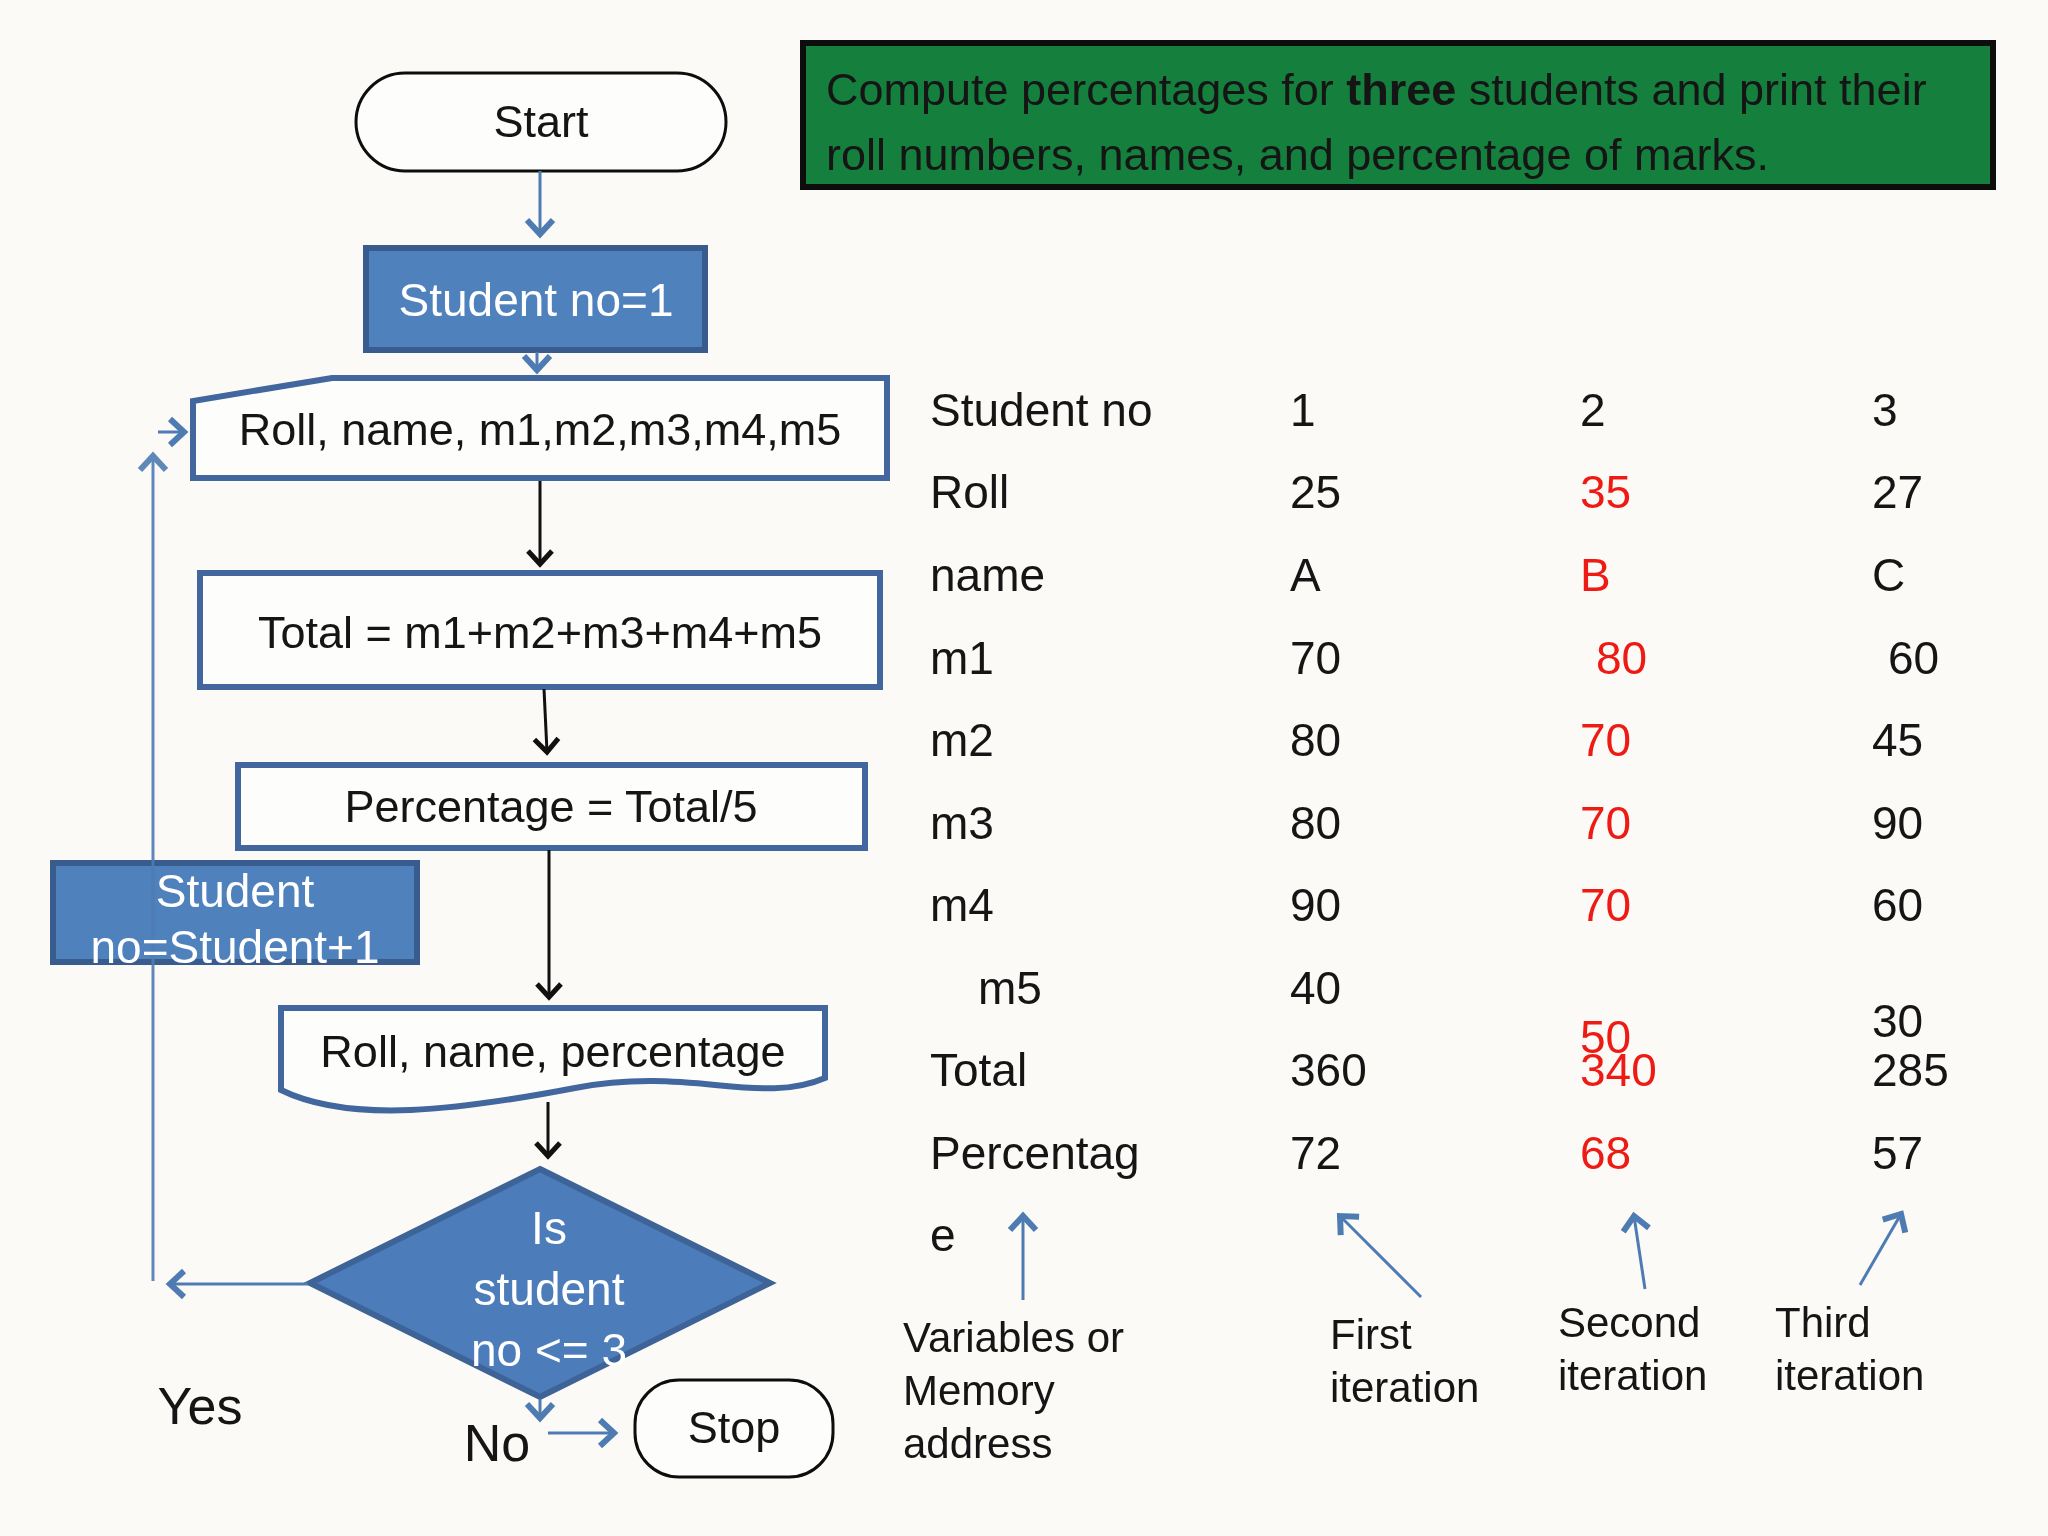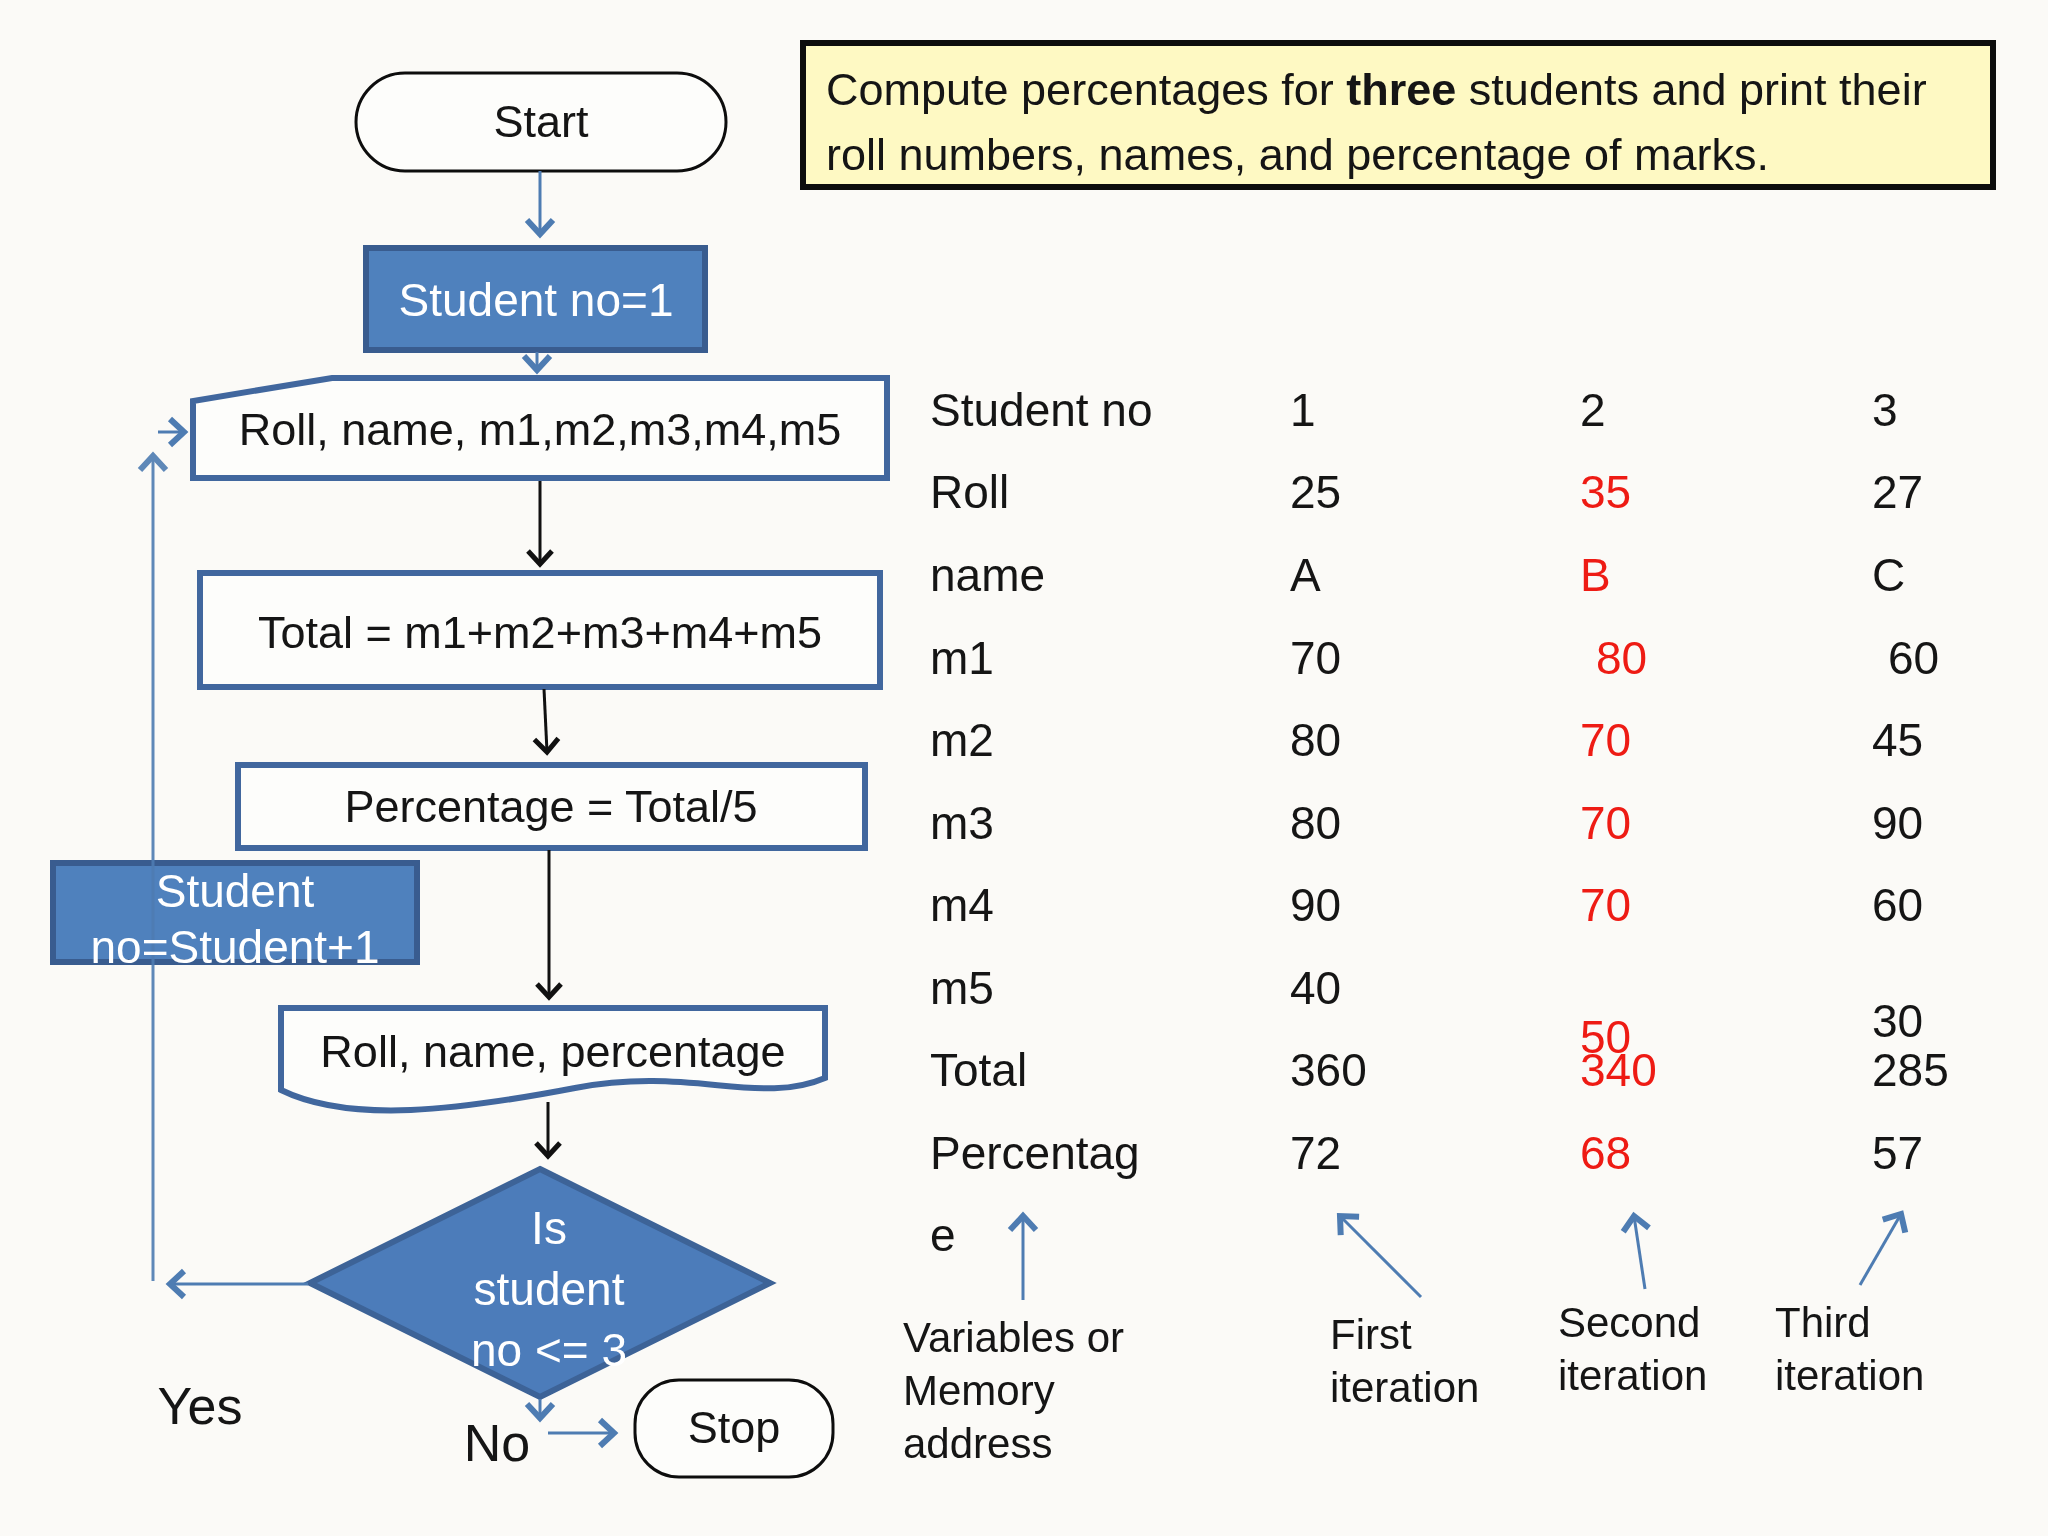--- a/index.html
+++ b/index.html
@@ -7,21 +7,21 @@
     position:relative;width:2048px;height:1536px;background:#fbfaf7;
     font-family:"Liberation Sans", sans-serif;color:#151515;overflow:hidden;
   }
   #flow-svg{position:absolute;left:0;top:0;width:2048px;height:1536px;}
   .abs{position:absolute;}
   .ctr{transform:translate(-50%,-50%);text-align:center;white-space:nowrap;}
   .fc-text{font-size:45px;}
   .fc-white{color:#ffffff;font-size:46px;}
   .title-box{
     left:800px;top:40px;width:1196px;height:150px;border:6px solid #0d0d0d;
-    box-sizing:border-box;background:#fef9c3;padding:12px 20px;
+    box-sizing:border-box;background:#15803d;padding:12px 20px;
     font-size:45px;line-height:1.44;
   }
   .tcell{position:absolute;font-size:46px;white-space:nowrap;}
   .cl{left:930px;}
   .c1{left:1290px;}
   .c2{left:1580px;}
   .c3{left:1872px;}
   .red{color:#ee1b14;}
   .yesno{font-size:52px;font-weight:400;}
   .note{font-size:42px;line-height:53px;white-space:nowrap;}
@@ -139,21 +139,21 @@
       <span class="tcell c2 red" style="top:796px;">70</span>
       <span class="tcell c3" style="top:796px;">90</span>
     </div>
     <div>
       <span class="tcell cl" style="top:878px;">m4</span>
       <span class="tcell c1" style="top:878px;">90</span>
       <span class="tcell c2 red" style="top:878px;">70</span>
       <span class="tcell c3" style="top:878px;">60</span>
     </div>
     <div>
-      <span class="tcell cl" style="top:961px;">m5</span>
+      <span class="tcell cl" style="top:961px;margin-left:48px;">m5</span>
       <span class="tcell c1" style="top:961px;">40</span>
       <span class="tcell c2 red" style="top:1010px;">50</span>
       <span class="tcell c3" style="top:994px;">30</span>
     </div>
     <div>
       <span class="tcell cl" style="top:1043px;">Total</span>
       <span class="tcell c1" style="top:1043px;">360</span>
       <span class="tcell c2 red" style="top:1043px;">340</span>
       <span class="tcell c3" style="top:1043px;">285</span>
     </div>

